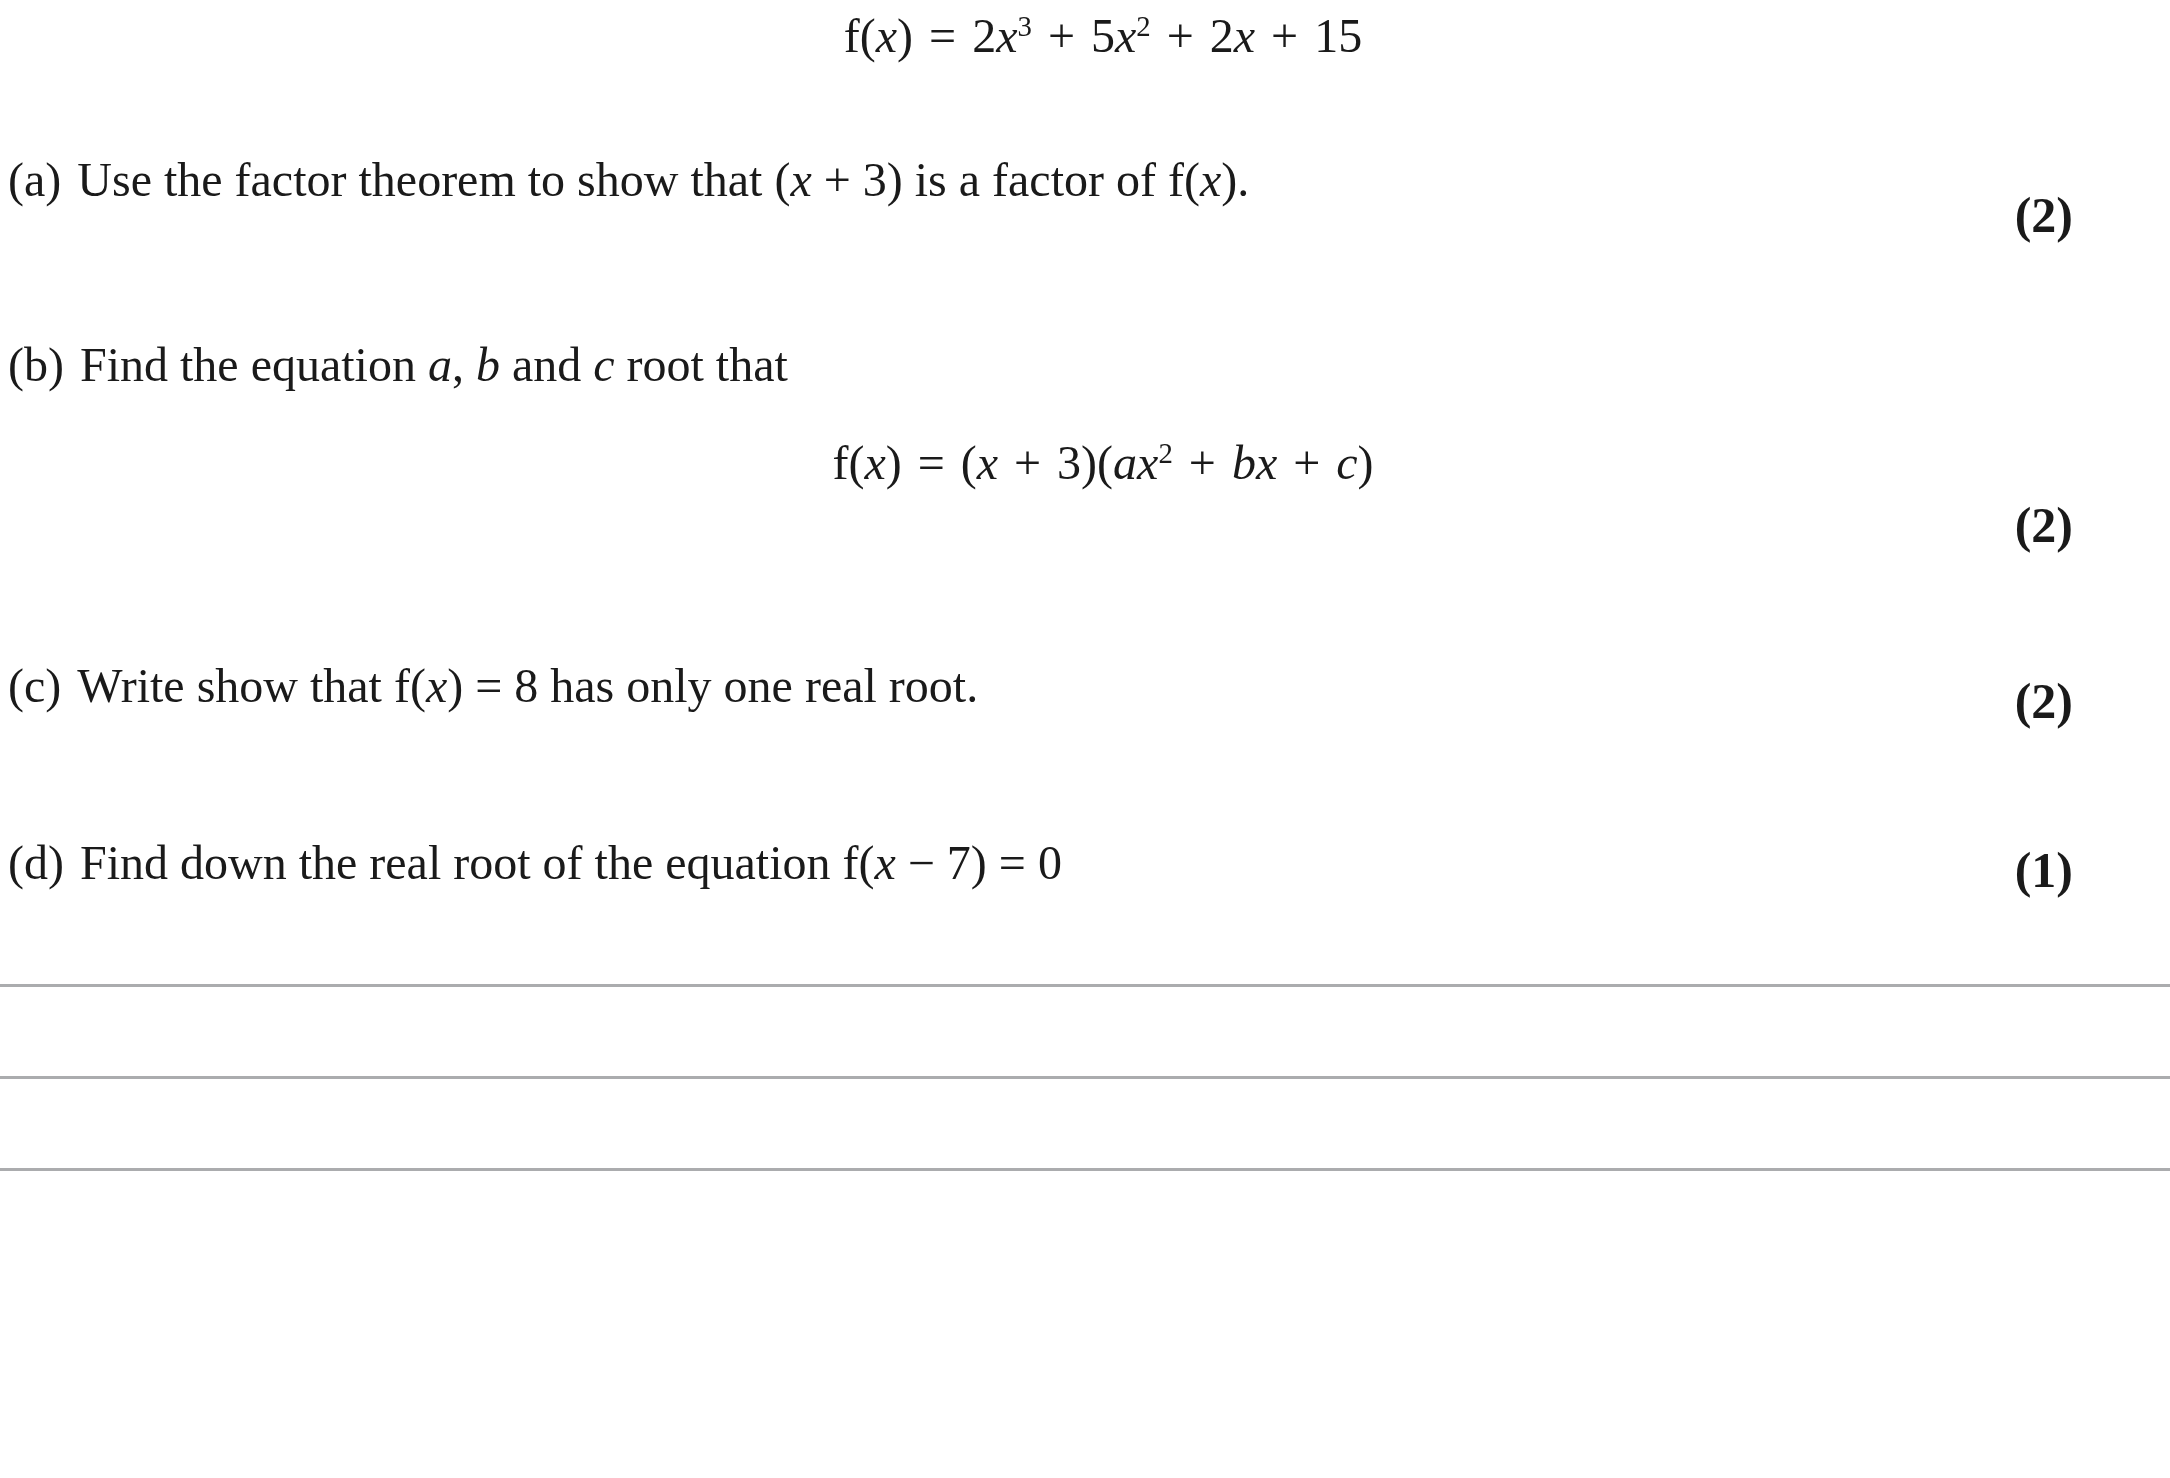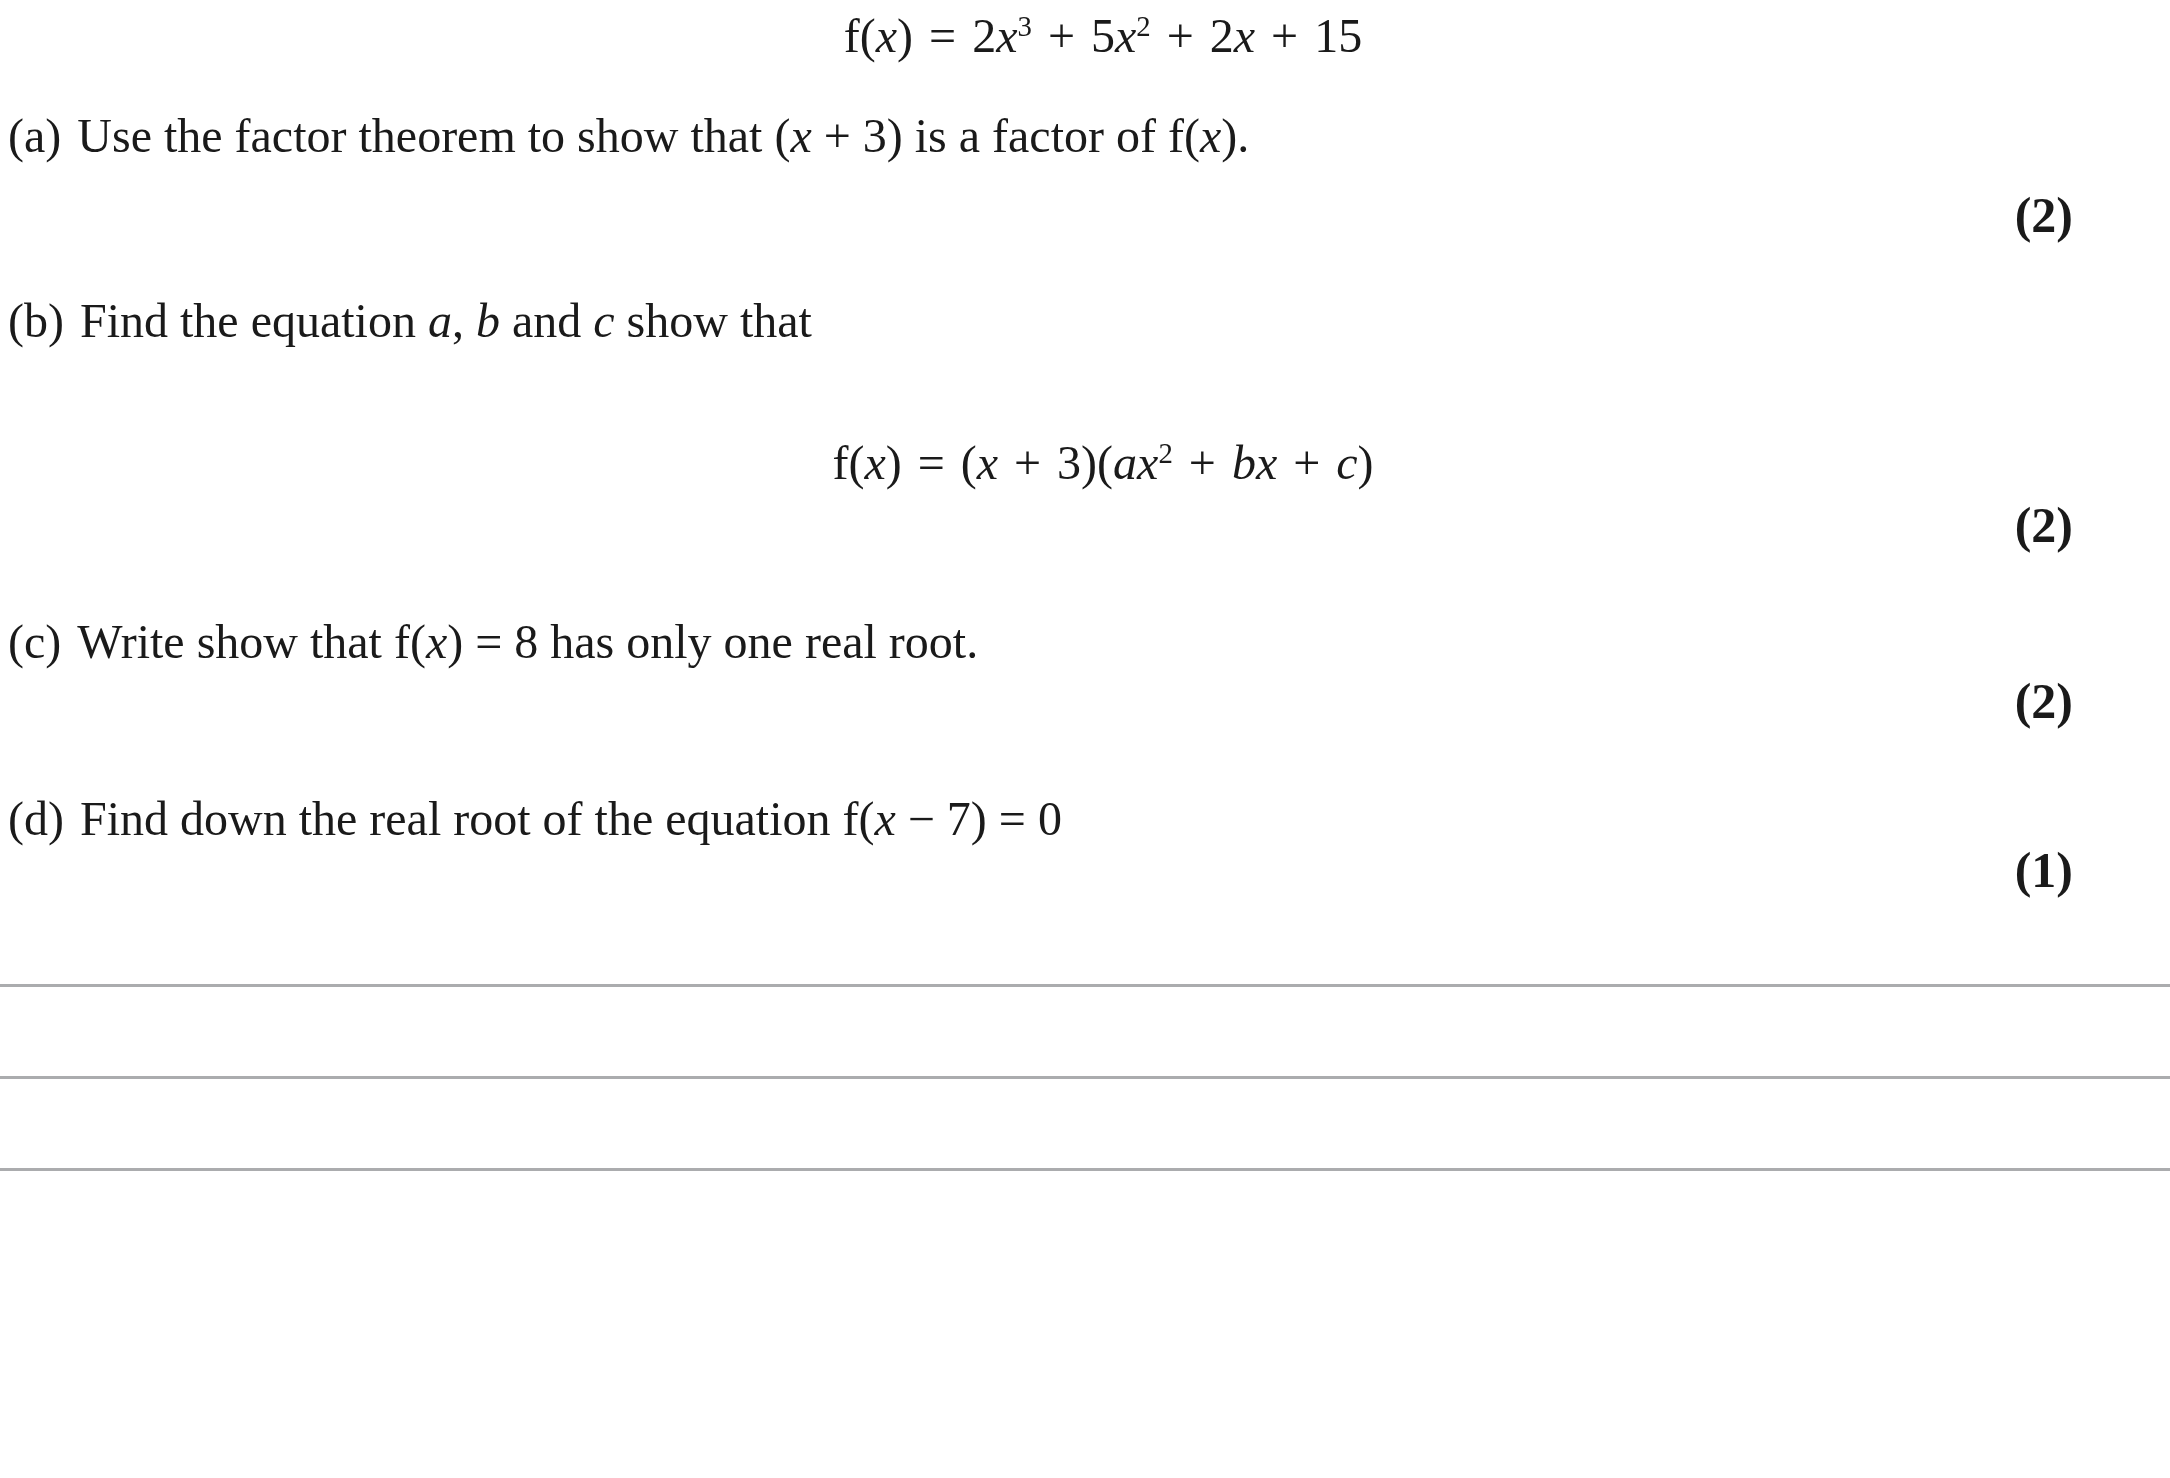--- a/index.html
+++ b/index.html
@@ -18,21 +18,21 @@
     right: 0;
     font-size: 48px;
     line-height: 58px;
     white-space: nowrap;
   }
   .eq {
     text-align: center;
     transform: translateX(18px);
     word-spacing: 4px;
   }
-  .part { padding-left: 8px; }
+  .part { padding-left: 8px; margin-top: 44px; }
   .plabel { display: inline-block; margin-right: 16px; }
   .marks {
     text-align: right;
     padding-right: 97px;
     font-weight: bold;
     font-size: 50px;
     line-height: 58px;
   }
   .run-rm { font-style: normal; }
   .run-it { font-style: italic; }
@@ -56,21 +56,21 @@
 <div class="page">
 
   <div class="row eq" style="top: 7px"><span class="run-rm">f(</span><span class="run-it">x</span><span class="run-rm">) = 2</span><span class="run-it">x</span><span class="run-sup">3</span><span class="run-rm"> + 5</span><span class="run-it">x</span><span class="run-sup">2</span><span class="run-rm"> + 2</span><span class="run-it">x</span><span class="run-rm"> + 15</span></div>
 
   <div class="row part" style="top: 107px">
     <span class="plabel">(a)</span><span><span class="run-rm">Use the factor theorem to show that (</span><span class="run-it">x</span><span class="run-rm"> + 3) is a factor of f(</span><span class="run-it">x</span><span class="run-rm">).</span></span>
   </div>
   <div class="row marks" style="top: 186px">(2)</div>
 
   <div class="row part" style="top: 292px">
-    <span class="plabel">(b)</span><span><span class="run-rm">Find the equation </span><span class="run-it">a</span><span class="run-rm">, </span><span class="run-it">b</span><span class="run-rm"> and </span><span class="run-it">c</span><span class="run-rm"> show that</span></span>
+    <span class="plabel">(b)</span><span><span class="run-rm">Find the equation </span><span class="run-it">a</span><span class="run-rm">, </span><span class="run-it">b</span><span class="run-rm"> and </span><span class="run-it">c</span><span class="run-rm"> root that</span></span>
   </div>
   <div class="row eq" style="top: 434px"><span class="run-rm">f(</span><span class="run-it">x</span><span class="run-rm">) = (</span><span class="run-it">x</span><span class="run-rm"> + 3)(</span><span class="run-it">ax</span><span class="run-sup">2</span><span class="run-rm"> + </span><span class="run-it">bx</span><span class="run-rm"> + </span><span class="run-it">c</span><span class="run-rm">)</span></div>
   <div class="row marks" style="top: 496px">(2)</div>
 
   <div class="row part" style="top: 613px">
     <span class="plabel">(c)</span><span><span class="run-rm">Write show that f(</span><span class="run-it">x</span><span class="run-rm">) = 8 has only one real root.</span></span>
   </div>
   <div class="row marks" style="top: 672px">(2)</div>
 
   <div class="row part" style="top: 790px">

